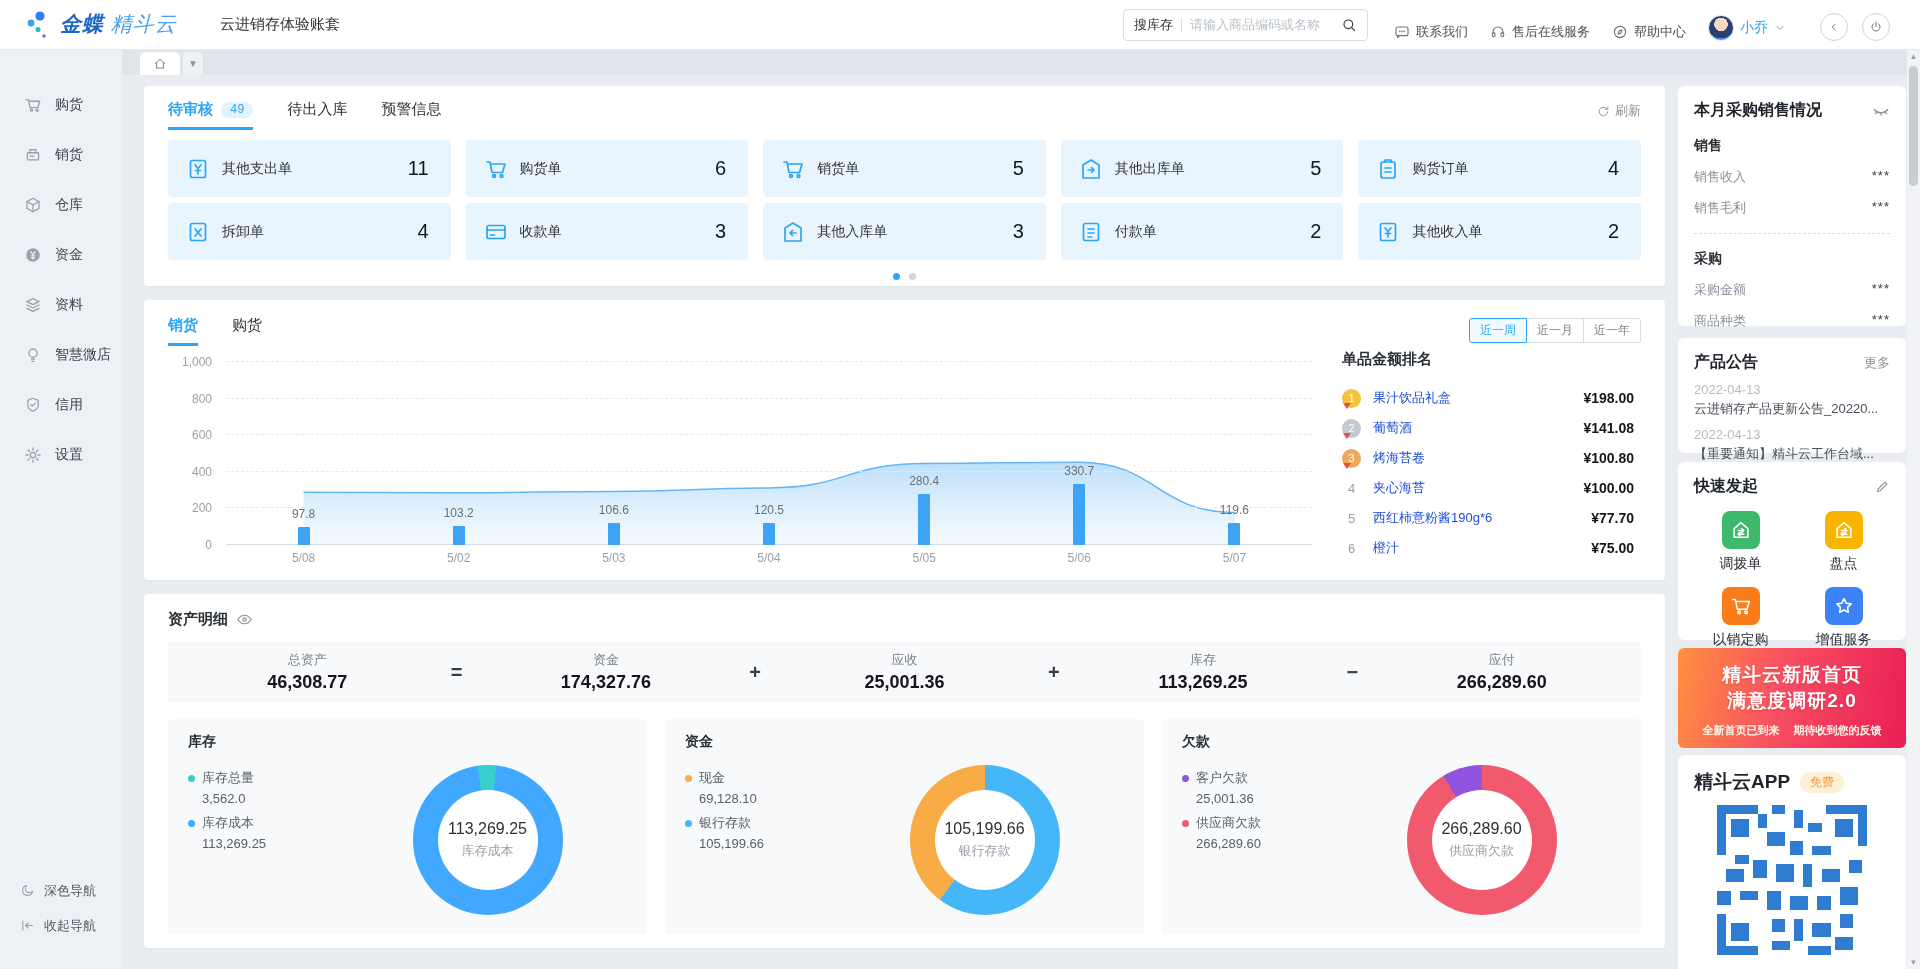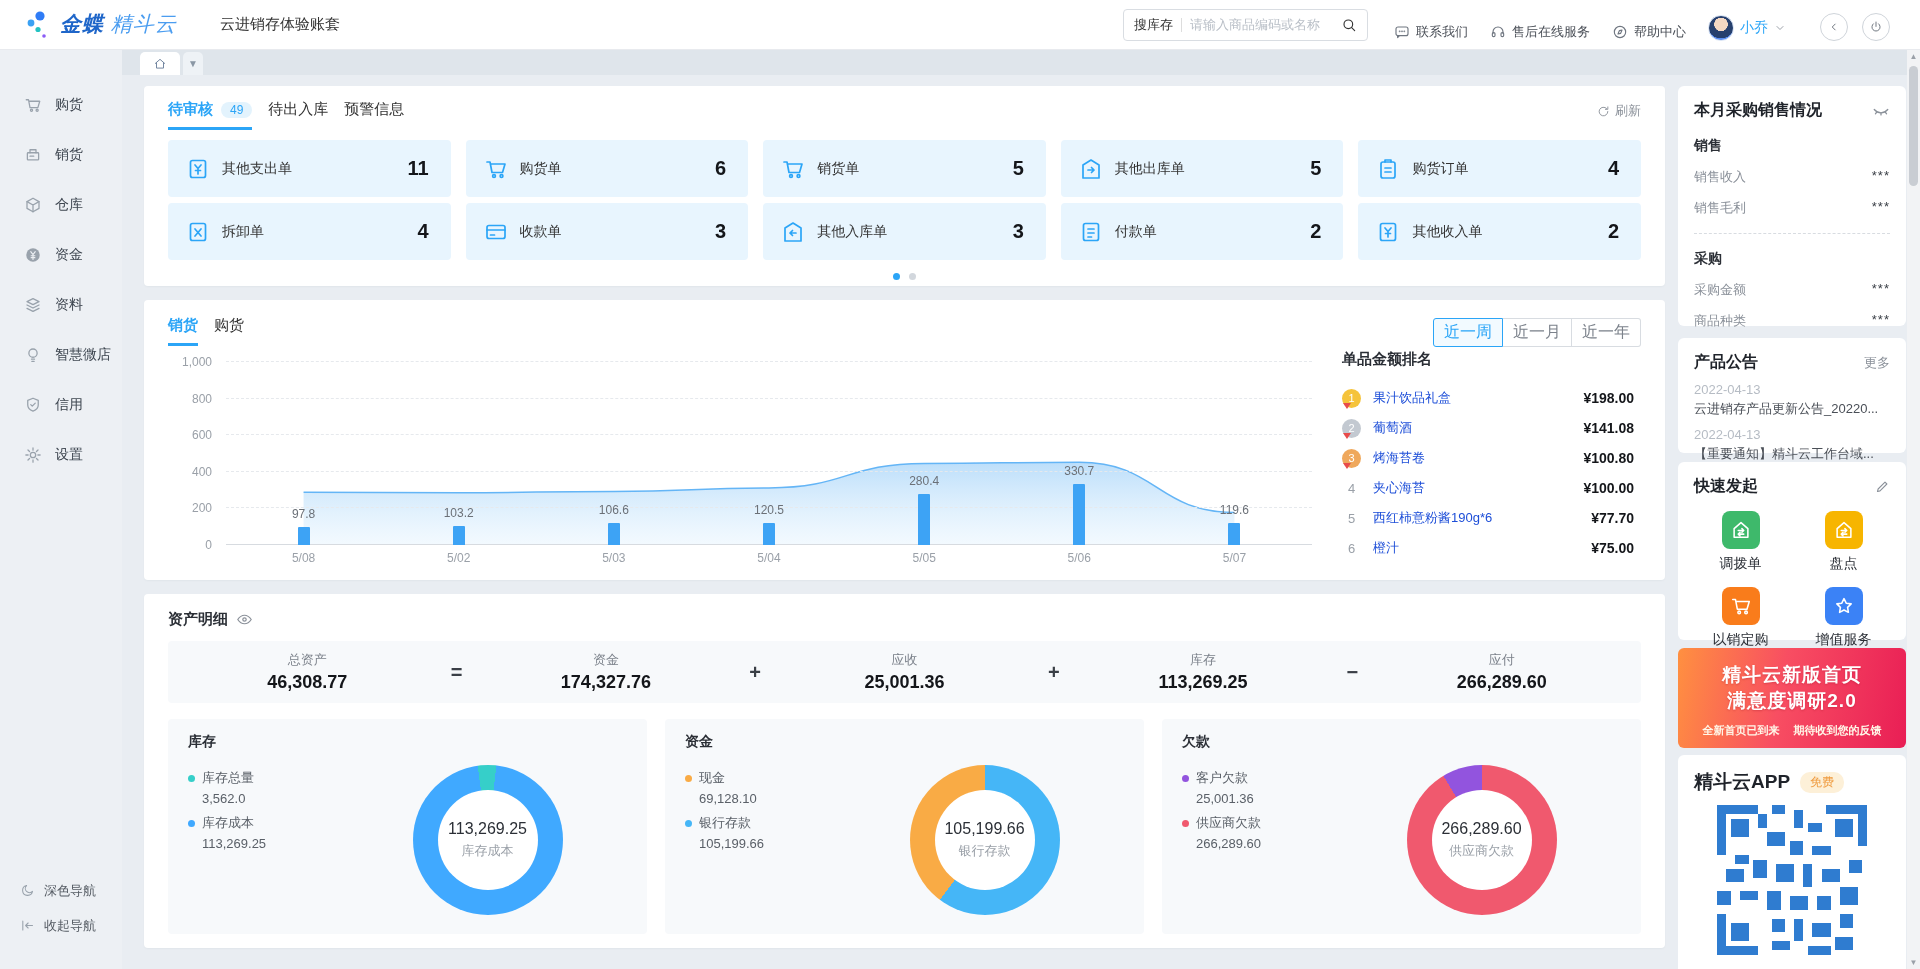--- a/index.html
+++ b/index.html
@@ -39,38 +39,38 @@
   .side-item svg, .side-item .glyph { color:#99a2ac; }
   .side-foot { position:absolute; bottom:26px; left:0; width:122px; }
   .side-foot .side-item { height:35px; font-size:13px; color:#555b63; padding-left:20px; gap:9px; }
 
   
   .main-col { position:absolute; left:144px; top:86px; width:1521px; z-index:5; }
   .panel { background:#fff; border-radius:4px; box-shadow:0 1px 2px rgba(30,40,60,.04); position:relative; }
 
   
   .panel-todo { height:200px; padding:14px 24px 0; margin-bottom:14px; }
-  .todo-tabs { display:flex; align-items:flex-end; gap:16px; }
+  .todo-tabs { display:flex; align-items:flex-end; gap:34px;font-family:Liberation Mono, monospace; }
   .t-tab { font-size:15px; color:#333; cursor:pointer; padding-bottom:8px; display:flex; align-items:center; gap:8px; border-bottom:3px solid transparent; }
   .t-tab.active { color:#2ba5f7; font-weight:bold; border-bottom-color:#2ba5f7; }
   .t-badge { background:#e3f3fd; color:#2ba5f7; font-size:12px; font-weight:400; border-radius:9px; padding:1px 9px; }
   .refresh-link { position:absolute; right:24px; top:16px; color:#8a9099; font-size:13px; display:flex; gap:5px; align-items:center; cursor:pointer; }
   .todo-grid { display:grid; grid-template-columns:repeat(5,1fr); gap:6px 15px; margin-top:10px; }
   .todo-card { background:#e8f5fe; border-radius:4px; height:57px; display:flex; align-items:center; padding:0 22px 0 18px; cursor:pointer; }
   .todo-card svg { color:#2ba5f7; flex:none; }
   .todo-card .lbl { margin-left:12px; font-size:14px; color:#333; }
-  .todo-card .cnt { margin-left:auto; font-size:20px; font-weight:bold; color:#14161a; }
+  .todo-card .cnt { margin-left:auto; font-size:20px; font-weight:normal; color:#14161a; }
   .dots { display:flex; justify-content:center; gap:9px; margin-top:13px; }
   .dot-pg { width:7px; height:7px; border-radius:50%; background:#d2d7dd; cursor:pointer; }
   .dot-pg.active { background:#2ba5f7; }
 
   
   .panel-trend { height:280px; padding:16px 24px 0; margin-bottom:14px; }
   .range-group { position:absolute; right:24px; top:18px; display:flex; }
-  .range-btn { font-size:16px; color:#7c828b; border:1px solid #d8dce1; padding:3px 10px; cursor:pointer; background:#fff; }
+  .range-btn { font-size:12px; color:#7c828b; border:1px solid #d8dce1; padding:3px 10px; cursor:pointer; background:#fff; }
   .range-btn:first-child { border-radius:3px 0 0 3px; }
   .range-btn:last-child { border-radius:0 3px 3px 0; }
   .range-btn + .range-btn { border-left:none; }
   .range-btn.active { color:#2ba5f7; border-color:#2ba5f7; background:#f2faff; position:relative; z-index:1; }
   .chart-area { position:absolute; left:24px; top:62px; width:1150px; height:212px; }
   .y-axis { position:absolute; left:0; top:0; width:44px; height:183px; }
   .ytick { position:absolute; right:0; transform:translateY(50%); font-size:12px; color:#9aa0a8; }
   .trend-plot { position:absolute; left:58px; top:0; width:1086px; height:183px; }
   .gridline { position:absolute; left:0; right:0; height:0; border-top:1px dashed #e6e9ed; }
   .gridline.zero { border-top:1px solid #d7dbe0; }

